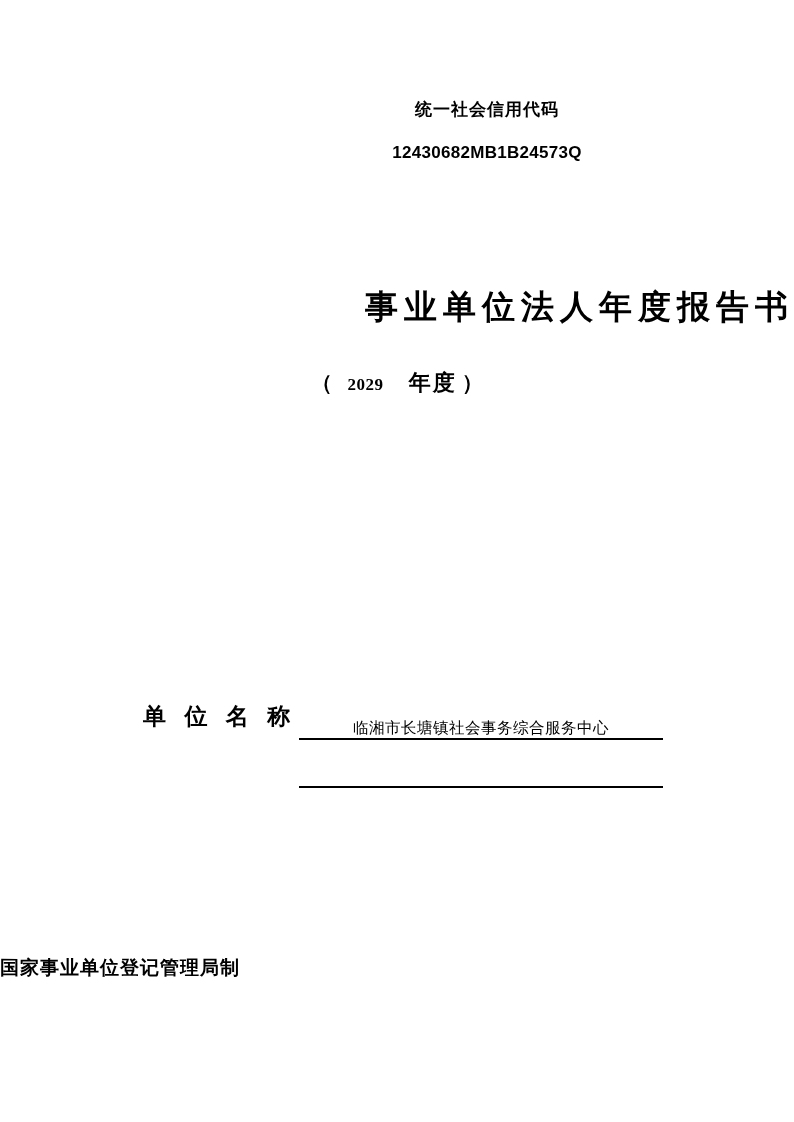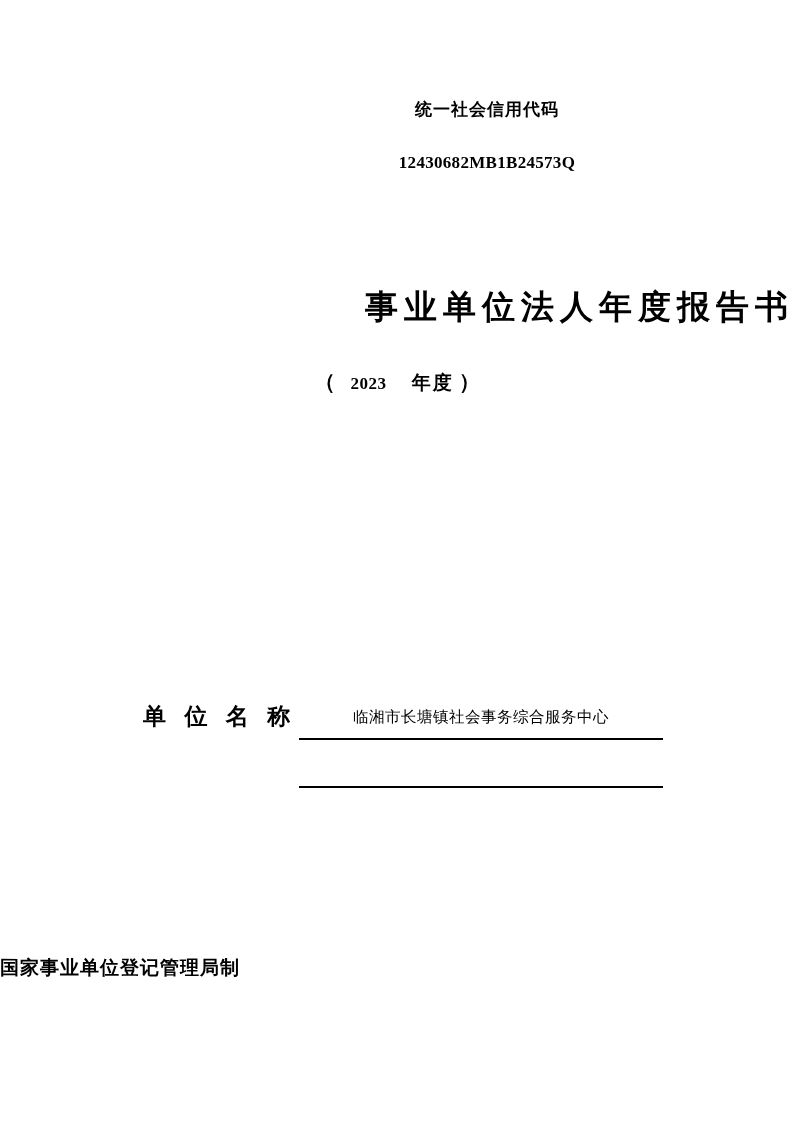--- a/index.html
+++ b/index.html
@@ -33,25 +33,25 @@
     padding-right: 0;
   }
   .credit-label {
     font-family: "Liberation Serif", "DejaVu Serif", serif;
     font-weight: bold;
     font-size: 17px;
     letter-spacing: 1px;
     margin-left: 180px;
   }
   .credit-code {
-    font-family: Liberation Serif, serif;
+    font-family: Liberation Sans, sans-serif;
     font-weight: bold;
     font-size: 17px;
     letter-spacing: 0.3px;
-    margin-top: 32px;
+    margin-top: 22px;
     margin-left: 180px;
   }
 
   
   .main-title {
     position: absolute;
     top: 285px;
     left: 0;
     width: 794px;
     text-align: right;
@@ -74,21 +74,21 @@
   }
   .year-line .paren {
     font-size: 21px;
   }
   .year-line .year-value {
     font-size: 17px;
     padding: 0 10px;
     letter-spacing: 0.5px;
   }
   .year-line .year-unit {
-    font-size: 19px;
+    font-size: 22px;
     padding-left: 10px;
     letter-spacing: 2px;
   }
 
   
   .fields {
     position: absolute;
     top: 660px;
     left: 143px;
     width: 520px;
@@ -120,21 +120,21 @@
     left: 160px;
     right: 4px;
     bottom: 4px;
     font-family: "Liberation Serif", "DejaVu Serif", serif;
     font-size: 15.5px;
     line-height: 21px;
     text-align: center;
     letter-spacing: 0.5px;
   }
   .field-value.two-line {
-    bottom: 13px;
+    bottom: 2px;
   }
 
   #unit-name-row { height: 80px; }
   #unit-name-row .field-line { height: 78px; }
 
   
   .footer {
     position: absolute;
     top: 955px;
     left: 0;
@@ -153,21 +153,21 @@
 
   <div class="credit-block">
     <div class="credit-label">统一社会信用代码</div>
     <div class="credit-code">12430682MB1B24573Q</div>
   </div>
 
   <div class="main-title">事业单位法人年度报告书</div>
 
   <div class="year-line">
     <span class="paren">（</span>
-    <span class="year-value">2023</span>
+    <span class="year-value">2029</span>
     <span class="year-unit">年度</span>
     <span class="paren">）</span>
   </div>
 
   <div class="fields">
 
     <div class="field-row" id="unit-name-row">
       <div class="field-label">单 位 名 称</div>
       <div class="field-line"></div>
       <div class="field-value two-line">临湘市长塘镇社会事务综合服务中心</div>

